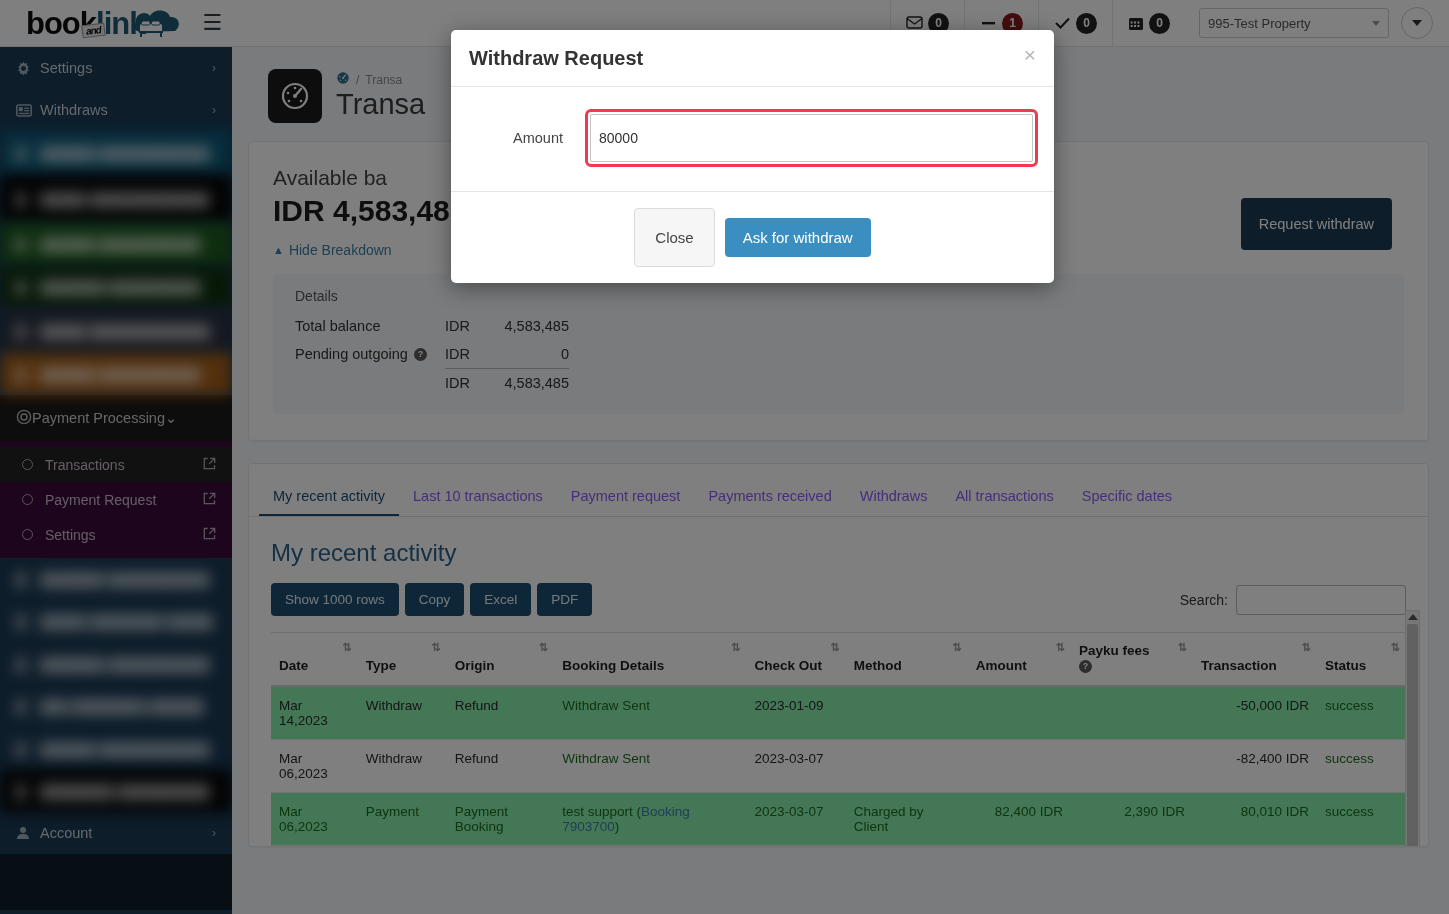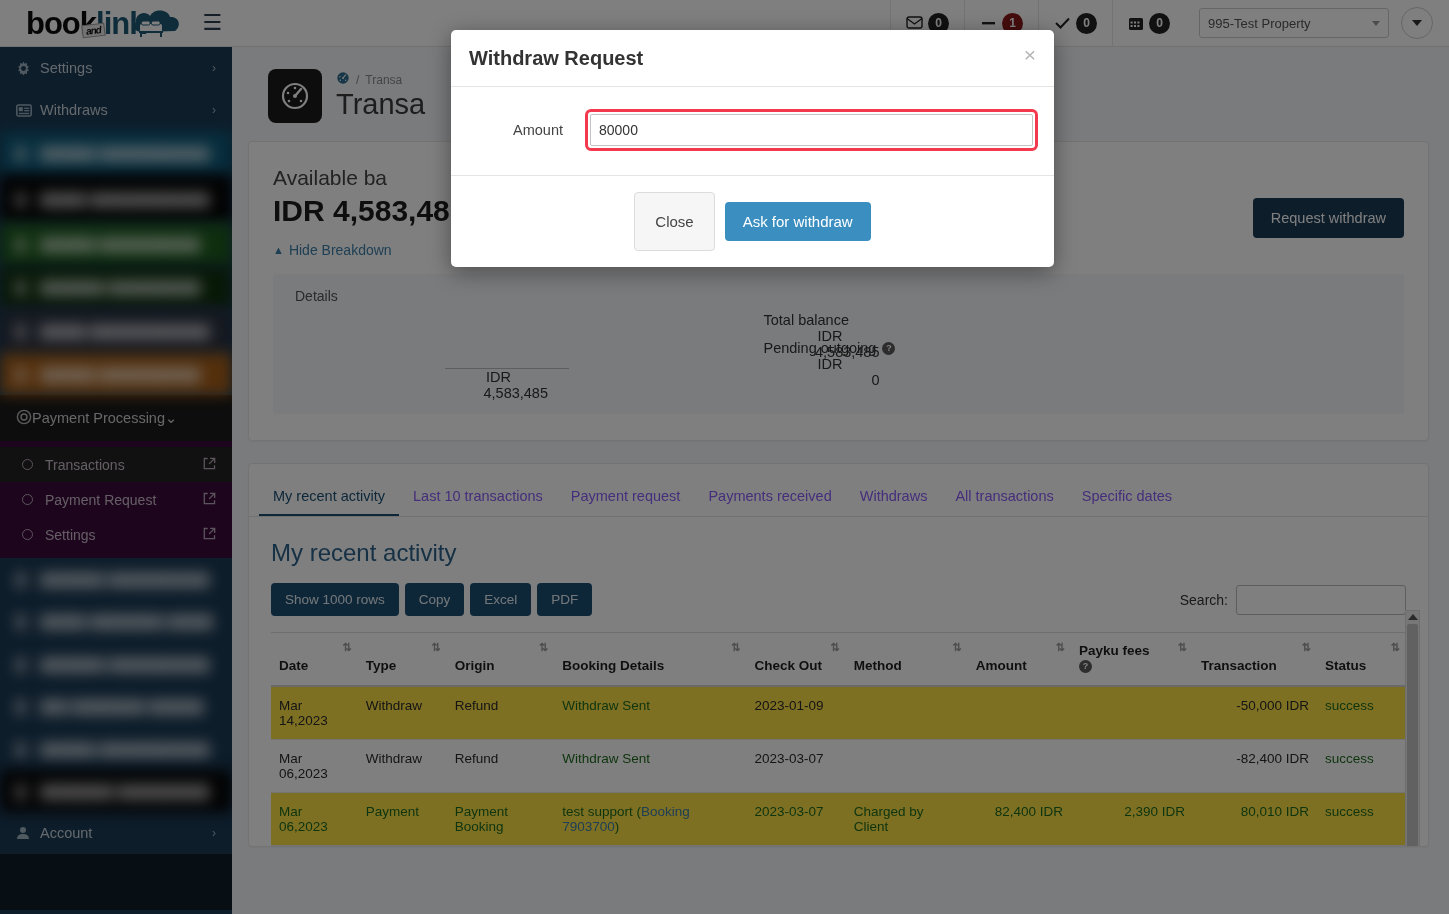--- a/index.html
+++ b/index.html
@@ -233,38 +233,37 @@
     background: #f4f6f9;
     border-radius: 4px;
     padding: 14px 22px 20px 22px;
     height: 140px;
   }
   .bd-title { font-size: 14px; color: #555; margin-bottom: 8px; }
   .bd-row {
     display: flex; align-items: center;
     font-size: 14.5px; color: #333;
     height: 28px;
-    flex-direction: column;
   }
   .bd-name { width: 150px; display: flex; align-items: center; gap: 6px; }
   .bd-cur { width: 42px; }
   .bd-val { width: 82px; text-align: right; }
   .bd-sum { border-top: 1px solid #bbb; }
   .qmark {
     width: 13px; height: 13px; border-radius: 50%;
     background: #5a5a5a; color: #fff;
     font-size: 9px; display: inline-flex;
     align-items: center; justify-content: center;
     font-weight: bold;
   }
   .req-btn {
-    position: absolute; right: 24px; top: 56px;
+    position: absolute; right: 36px; top: 56px;
     background: #1b3a55; color: #fff;
     border: none; border-radius: 4px;
-    padding: 12px 18px;
+    padding: 18px 18px;
     font-size: 14.5px; cursor: pointer;
     font-family: "Liberation Sans", sans-serif;
   }
 
   
   .card-tabs { margin-top: 22px; padding: 0 0 0 0; overflow: hidden; }
   .tabs {
     display: flex; gap: 0;
     padding: 20px 10px 0 10px;
     border-bottom: 1px solid #e3e3e3;
@@ -313,21 +312,21 @@
   thead th .srt {
     position: absolute; right: 6px; top: 8px;
     color: #9a9a9a; font-size: 11px;
   }
   tbody td {
     font-size: 13.5px; color: #2a2a2a;
     padding: 11px 8px;
     border-bottom: 1px solid #e8e8e8;
     vertical-align: top;
   }
-  tbody tr.stripe { background: #fde047; }
+  tbody tr.stripe { background: #86efac; }
   td.num { text-align: right; }
   .green { color: #1e6b1e; }
   .link { color: #3c7ea8; }
   .qmark-th {
     display: inline-flex; vertical-align: middle;
   }
   .tbl-scroll {
     position: absolute; right: -14px; top: -22px;
     width: 15px; height: 262px;
     background: #efefef;
@@ -375,21 +374,21 @@
     font-size: 14.5px; color: #444;
   }
   .inp-highlight {
     flex: 1;
     border: 3px solid #f4394f;
     border-radius: 6px;
     padding: 2px;
     display: flex;
   }
   .num-inp {
-    flex: 1; height: 32px;
+    flex: 1; height: 48px;
     border: 1px solid #c4c4c4; border-radius: 2px;
     font-size: 14px; color: #333;
     padding: 0 8px;
     font-family: "Liberation Sans", sans-serif;
     background: #fff;
   }
   .modal-foot {
     padding: 16px; display: flex;
     justify-content: center; align-items: center; gap: 10px;
   }

